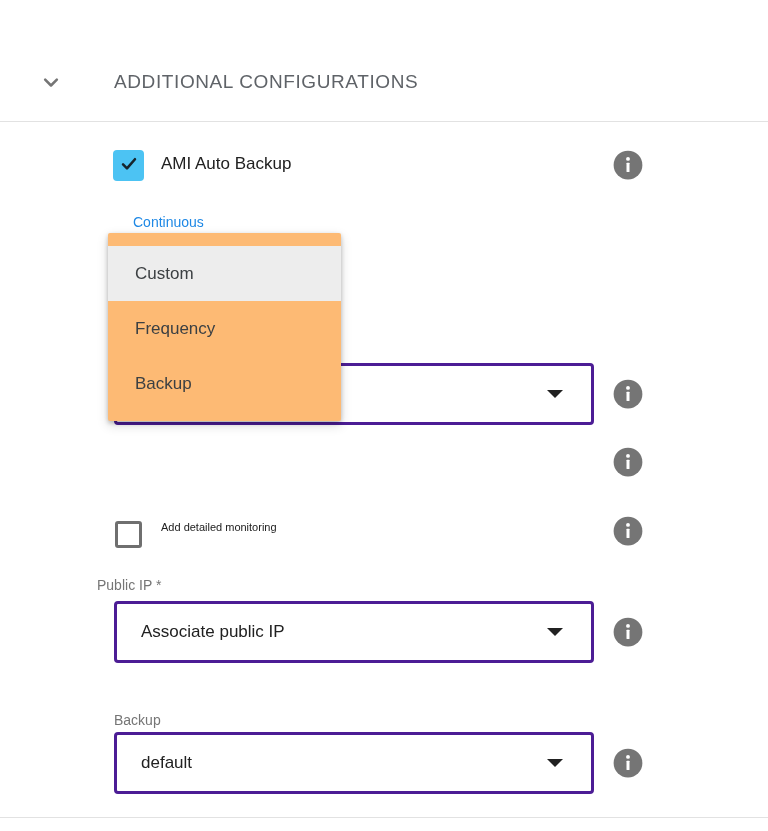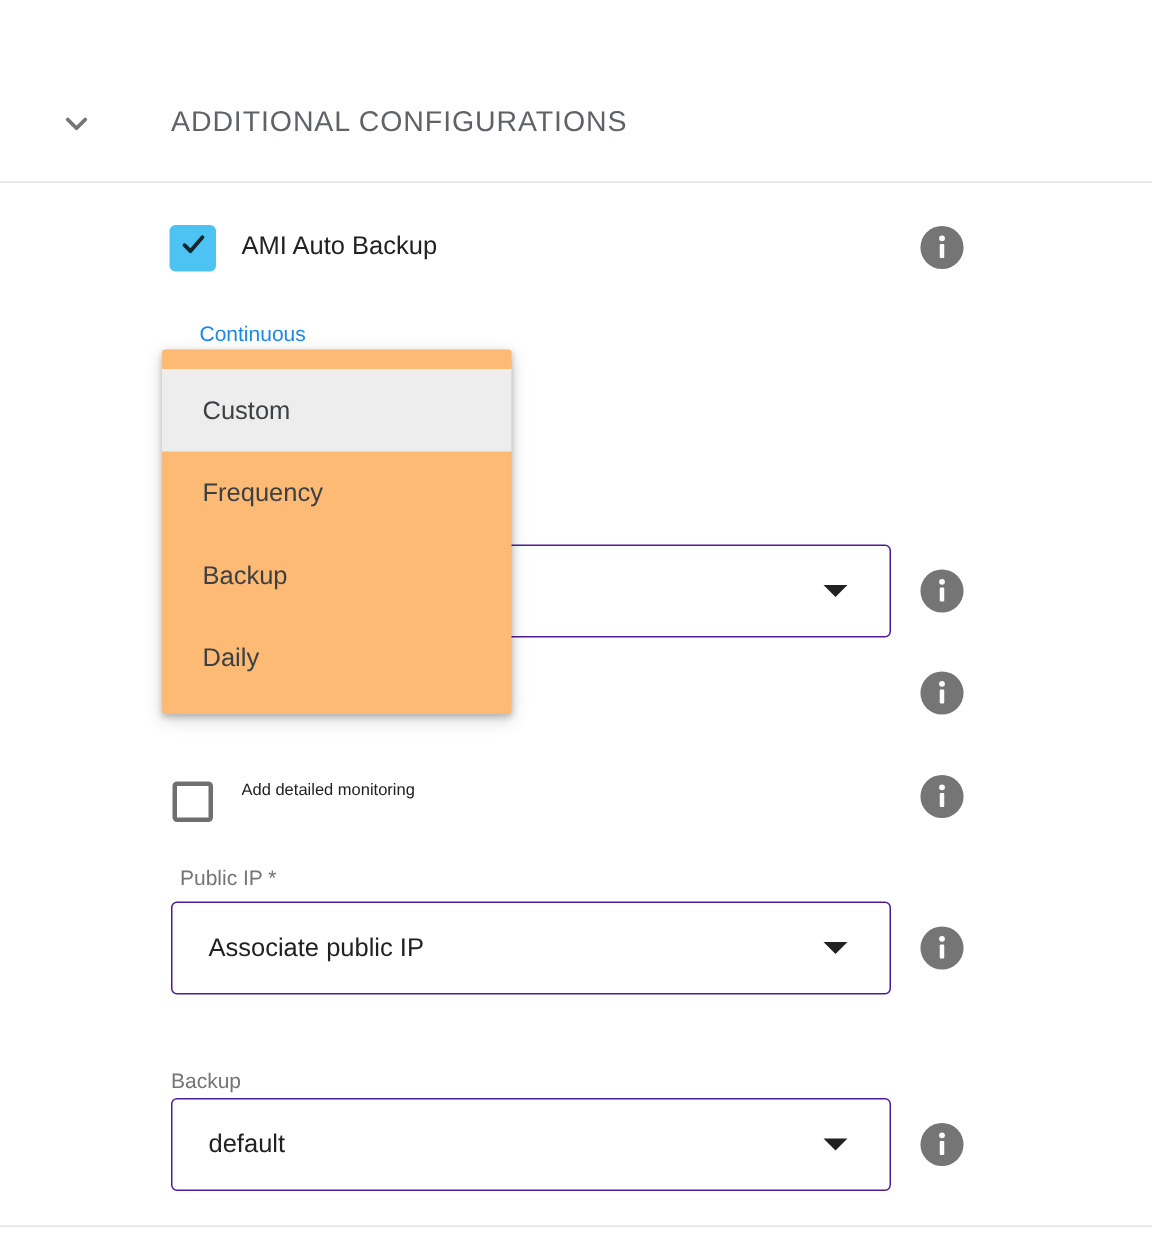--- a/index.html
+++ b/index.html
@@ -31,28 +31,28 @@
 
   .checkbox-unchecked{
     position:absolute;left:115px;top:521px;width:21px;height:21px;
     background:#ffffff;border:3px solid #6f6f6f;border-radius:3px;cursor:pointer;
   }
   .label-monitoring{position:absolute;left:161px;top:521px;font-size:11px;color:#212121;}
 
   
   .field-label{position:absolute;font-size:14px;color:#757575;}
   .freq-label{left:133px;top:214px;color:#1e88e5;z-index:1;}
-  .pub-label{left:120px;top:577px;}
+  .pub-label{left:97px;top:577px;}
   .ten-label{left:114px;top:712px;}
 
   
   .select{
     position:absolute;left:114px;width:480px;height:62px;
     box-sizing:border-box;background:#ffffff;
-    border:1px solid #4c1d95;border-radius:4px;
+    border:3px solid #4c1d95;border-radius:4px;
     display:flex;align-items:center;padding-left:24px;cursor:pointer;
   }
   .sel-freq{top:363px;z-index:0;}
   .sel-pub{top:601px;}
   .sel-ten{top:732px;align-items:center;}
   .select .value{font-size:17px;color:#212121;}
   .caret{
     position:absolute;right:28px;top:50%;transform:translateY(-50%);
     width:0;height:0;
     border-left:8px solid transparent;border-right:8px solid transparent;
@@ -126,21 +126,20 @@
       <circle cx="12" cy="12" r="11.5" fill="#757575"></circle>
       <circle cx="12" cy="7.1" r="1.55" fill="#ffffff"></circle>
       <rect x="10.8" y="10.1" width="2.4" height="7.5" rx="0.5" fill="#ffffff"></rect>
     </svg>
   </span>
 
   <div class="menu">
     <div class="menu-item highlighted">Custom</div>
     <div class="menu-item">Frequency</div>
     <div class="menu-item">Backup</div>
-    <div class="menu-item">Daily</div>
   </div>
 
   <div class="checkbox-unchecked"></div>
   <div class="label-monitoring">Add detailed monitoring</div>
   <span class="info info-4">
     <svg width="30" height="30" viewBox="0 0 24 24">
       <circle cx="12" cy="12" r="11.5" fill="#757575"></circle>
       <circle cx="12" cy="7.1" r="1.55" fill="#ffffff"></circle>
       <rect x="10.8" y="10.1" width="2.4" height="7.5" rx="0.5" fill="#ffffff"></rect>
     </svg>

